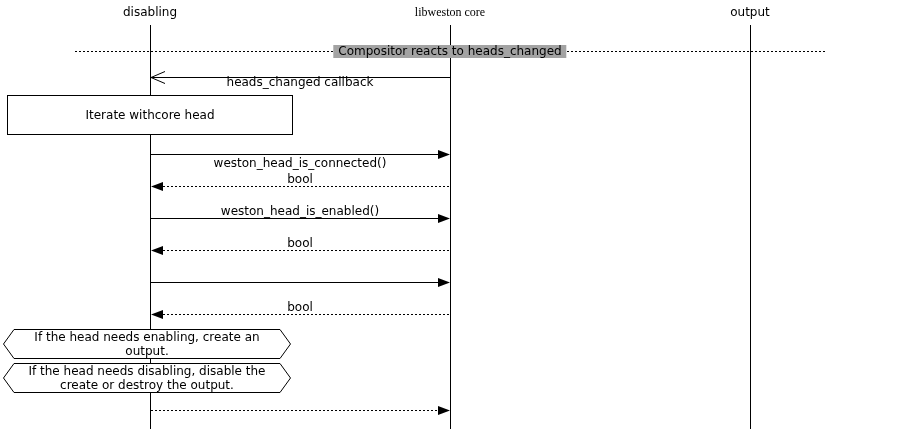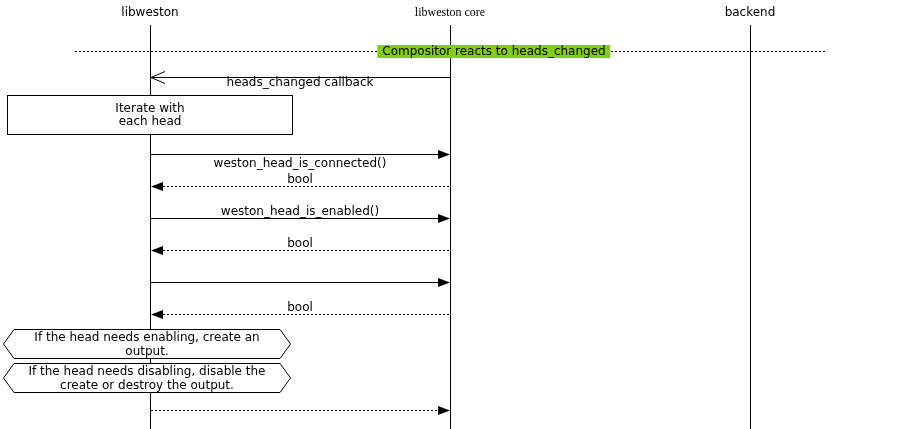--- a/index.html
+++ b/index.html
@@ -23,36 +23,35 @@
     font-size: 12px;
     line-height: 13px;
     white-space: nowrap;
     transform: translateX(-50%);
     color: #000000;
   }
   .participant-label { top: 6px; }
   .divider-label {
     top: 45px;
     left: 450px;
-    background: #84cc16;
+    background: #a3a3a3;
     padding: 0 5px;
-    margin-left: 44px;
   }
   .msg-label { left: 300px; }
   .note-rect {
     position: absolute;
     left: 7px;
     top: 95px;
     width: 286px;
     height: 40px;
     box-sizing: border-box;
     border: 1px solid #000000;
     background: #ffffff;
     display: flex;
-    flex-direction: column;
+    flex-direction: row;
     justify-content: center;
     align-items: center;
   }
   .note-rect .note-line {
     font-size: 12px;
     line-height: 13px;
     white-space: nowrap;
   }
   .hexnote {
     position: absolute;
@@ -111,36 +110,36 @@
     <line x1="151" y1="282.5" x2="439" y2="282.5" stroke="#000" stroke-width="1"></line>
     <polygon points="450,282.5 438,278 438,287" fill="#000"></polygon>
 
     <line x1="163" y1="314.5" x2="450" y2="314.5" stroke="#000" stroke-width="1" stroke-dasharray="2,2"></line>
     <polygon points="151,314.5 163,310 163,319" fill="#000"></polygon>
 
     <line x1="151" y1="410.5" x2="439" y2="410.5" stroke="#000" stroke-width="1" stroke-dasharray="2,2"></line>
     <polygon points="450,410.5 438,406 438,415" fill="#000"></polygon>
   </svg>
 
-  <div class="label participant-label" style="left:150px;">libweston</div>
+  <div class="label participant-label" style="left:150px;">disabling</div>
   <div class="label participant-label" style="left:450px;font-family:Liberation Serif, serif;">libweston core</div>
-  <div class="label participant-label" style="left:750px;">backend</div>
+  <div class="label participant-label" style="left:750px;">output</div>
 
   <div class="label divider-label">Compositor reacts to heads_changed</div>
 
   <div class="label msg-label" style="top:76px;">heads_changed callback</div>
   <div class="label msg-label" style="top:157px;">weston_head_is_connected()</div>
   <div class="label msg-label" style="top:173px;">bool</div>
   <div class="label msg-label" style="top:205px;">weston_head_is_enabled()</div>
   <div class="label msg-label" style="top:237px;">bool</div>
   <div class="label msg-label" style="top:301px;">bool</div>
 
   <div class="note-rect">
     <div class="note-line">Iterate with</div>
-    <div class="note-line">each head</div>
+    <div class="note-line">core head</div>
   </div>
 
   <div class="hexnote" style="top:329px;">
     <svg viewBox="0 0 288 30" preserveAspectRatio="none">
       <polygon points="11,0.5 277,0.5 287.5,15 277,29.5 11,29.5 0.5,15" fill="#ffffff" stroke="#000000" stroke-width="1"></polygon>
     </svg>
     <div class="hex-text">
       <div class="note-line">If the head needs enabling, create an</div>
       <div class="note-line">output.</div>
     </div>

